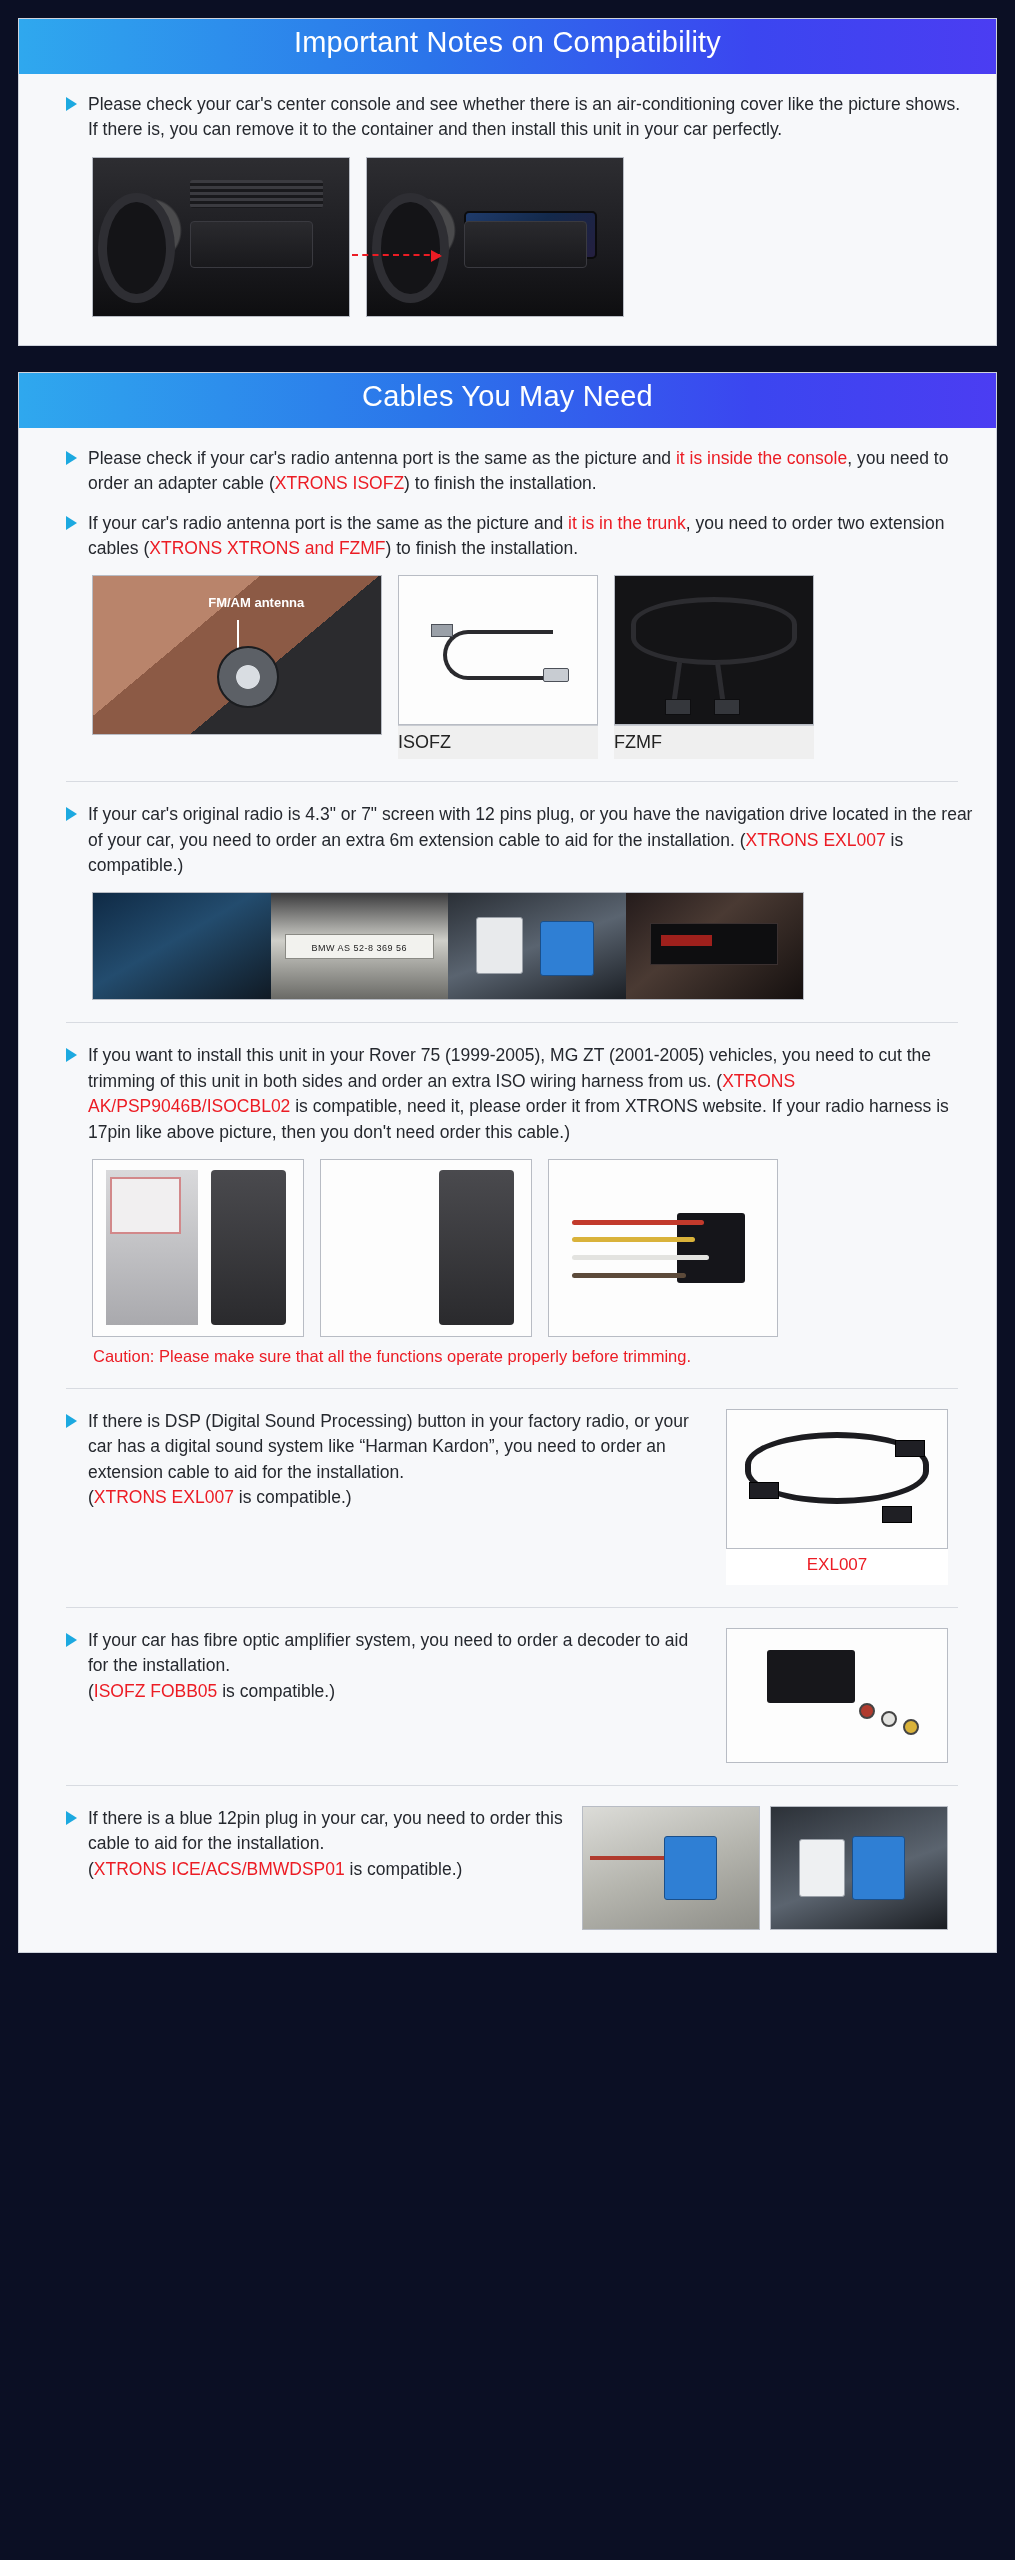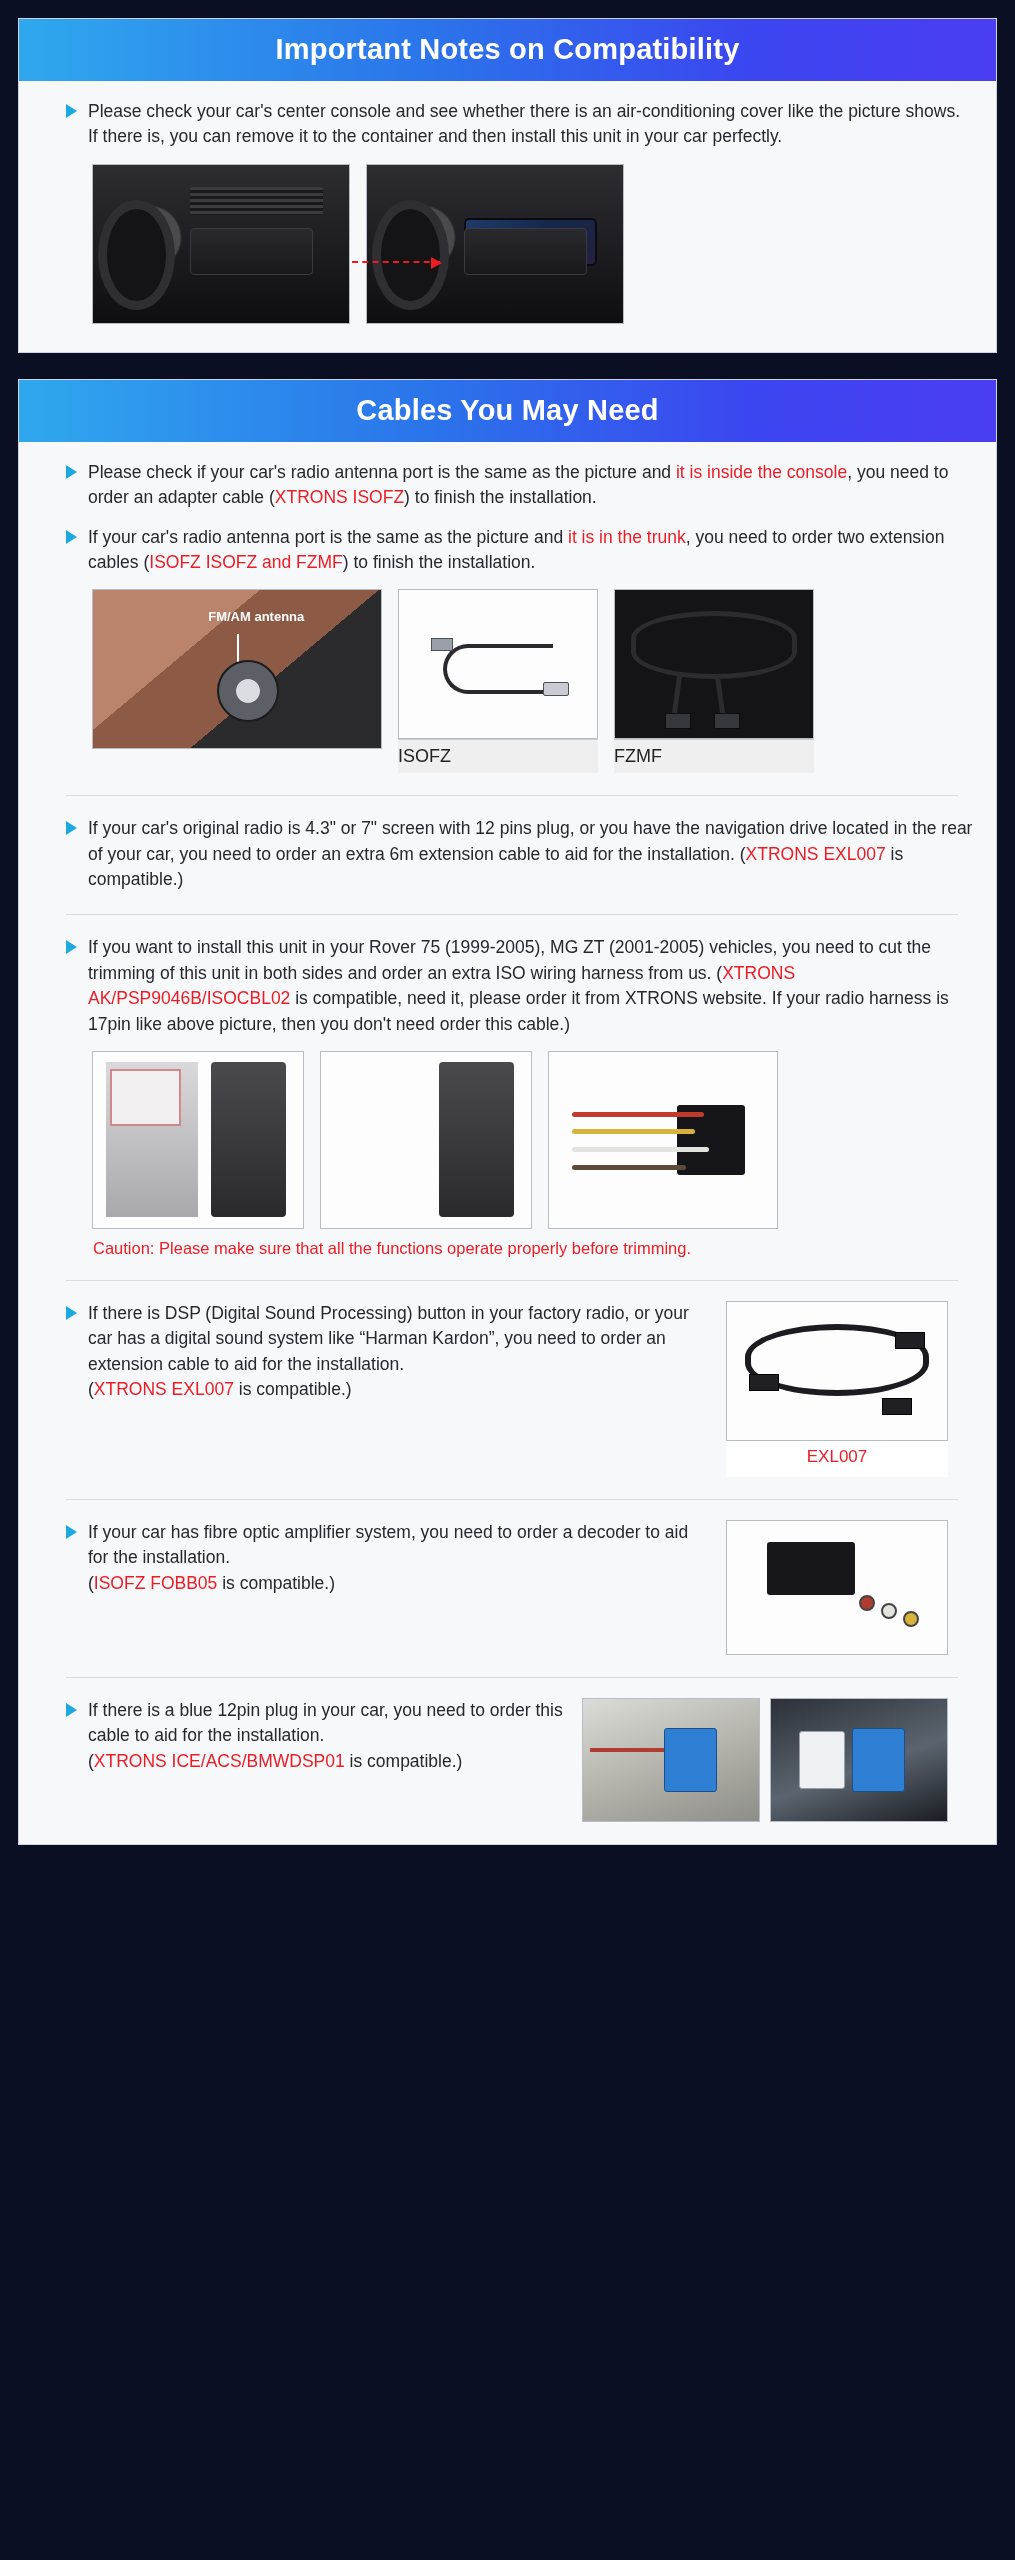--- a/index.html
+++ b/index.html
@@ -17,22 +17,22 @@
     background: #ffffff;
     border: 1px solid #cfd3dc;
     margin-bottom: 26px;
     overflow: hidden;
   }
   .panel-header {
     background: linear-gradient(90deg, #2fa8ee 0%, #2b74ea 42%, #3b46f0 75%, #4b3df2 100%);
     color: #ffffff;
     text-align: center;
     font-size: 29px;
-    font-weight: bold;
-    padding: 14px 10px 15px 10px;
+    font-weight: normal;
+    padding: 7px 10px 15px 10px;
     letter-spacing: .2px;
   }
   .panel-body {
     background: #f7f8fa;
     padding: 18px 22px 22px 31px;
   }
   .bullet-row {
     display: flex;
     align-items: flex-start;
     margin-bottom: 14px;
@@ -262,21 +262,21 @@
     <div class="bullet-row">
       <span class="bullet-mark"></span>
       <div class="bullet-text">
         <span>Please check if your car's radio antenna port is the same as the picture and </span><span class="red">it is inside the console</span><span>, you need to order an adapter cable (</span><span class="red">XTRONS ISOFZ</span><span>) to finish the installation.</span>
       </div>
     </div>
 
     <div class="bullet-row">
       <span class="bullet-mark"></span>
       <div class="bullet-text">
-        <span>If your car's radio antenna port is the same as the picture and </span><span class="red">it is in the trunk</span><span>, you need to order two extension cables (</span><span class="red">ISOFZ ISOFZ and FZMF</span><span>)  to finish the installation.</span>
+        <span>If your car's radio antenna port is the same as the picture and </span><span class="red">it is in the trunk</span><span>, you need to order two extension cables (</span><span class="red">XTRONS XTRONS and FZMF</span><span>)  to finish the installation.</span>
       </div>
     </div>
 
     <div class="img-row">
       <div class="photo antenna">
         <span class="lbl">FM/AM
 antenna</span>
         <span class="leader"></span>
         <span class="plug"></span>
       </div>
@@ -302,20 +302,33 @@
 
     <div class="divider"></div>
 
     <div class="bullet-row">
       <span class="bullet-mark"></span>
       <div class="bullet-text">
         <span>If your car's original radio is 4.3" or 7" screen with 12 pins plug, or you have the navigation drive located in the rear of your car, you need to order an extra 6m extension cable to aid for the installation. (</span><span class="red">XTRONS EXL007</span><span> is compatible.)</span>
       </div>
     </div>
 
+    <div class="strip">
+      <div class="cell a"></div>
+      <div class="cell b">
+        <span class="tag">BMW AS 52-8 369 56</span>
+      </div>
+      <div class="cell c">
+        <span class="conn1"></span>
+        <span class="conn2"></span>
+      </div>
+      <div class="cell d">
+        <span class="radio"></span>
+      </div>
+    </div>
 
     <div class="divider"></div>
 
     <div class="bullet-row">
       <span class="bullet-mark"></span>
       <div class="bullet-text">
         <span>If you want to install this unit in your Rover 75 (1999-2005), MG ZT (2001-2005) vehicles, you need to cut the trimming of this unit in both sides and order an extra ISO wiring harness from us. (</span><span class="red">XTRONS AK/PSP9046B/ISOCBL02</span><span> is compatible, need it, please order it from XTRONS website. If your radio harness is 17pin like above picture, then you don't need order this cable.)</span>
       </div>
     </div>
 

